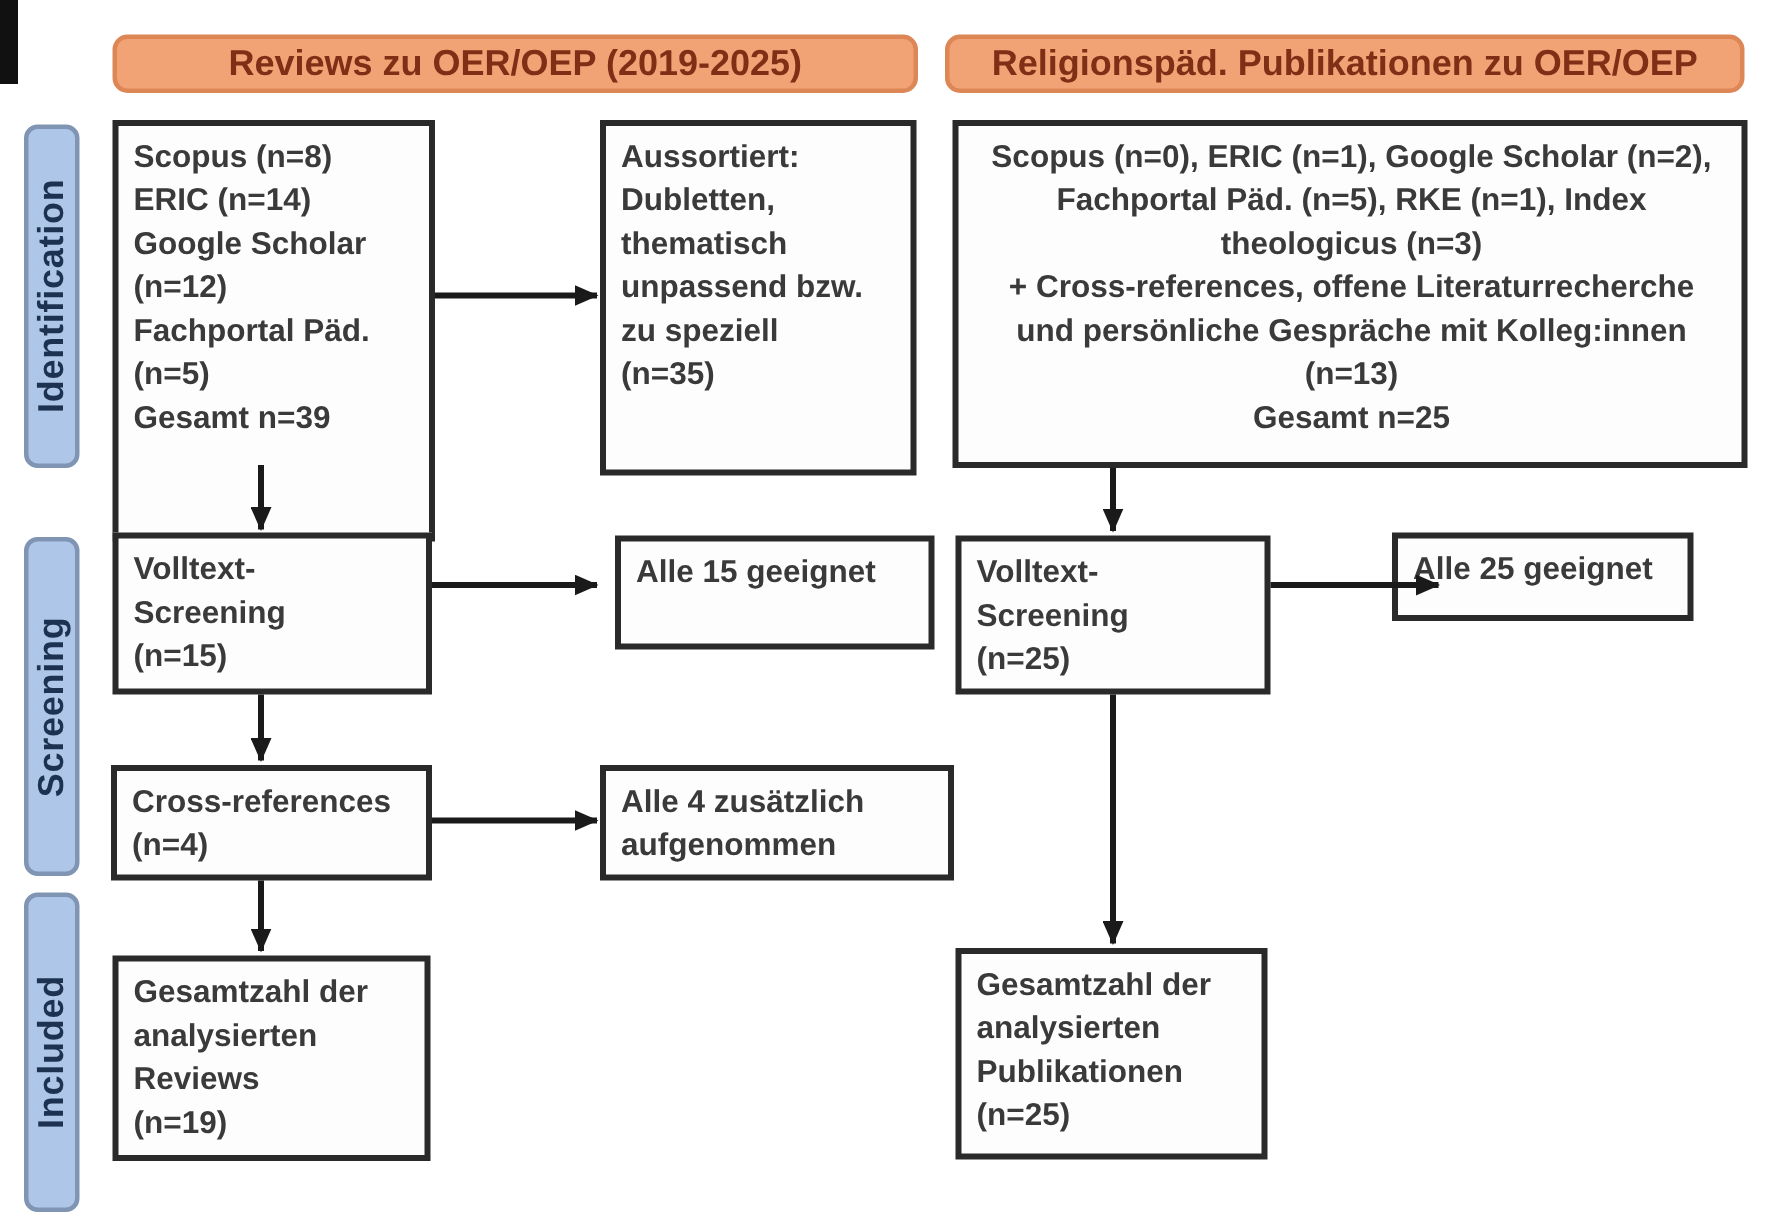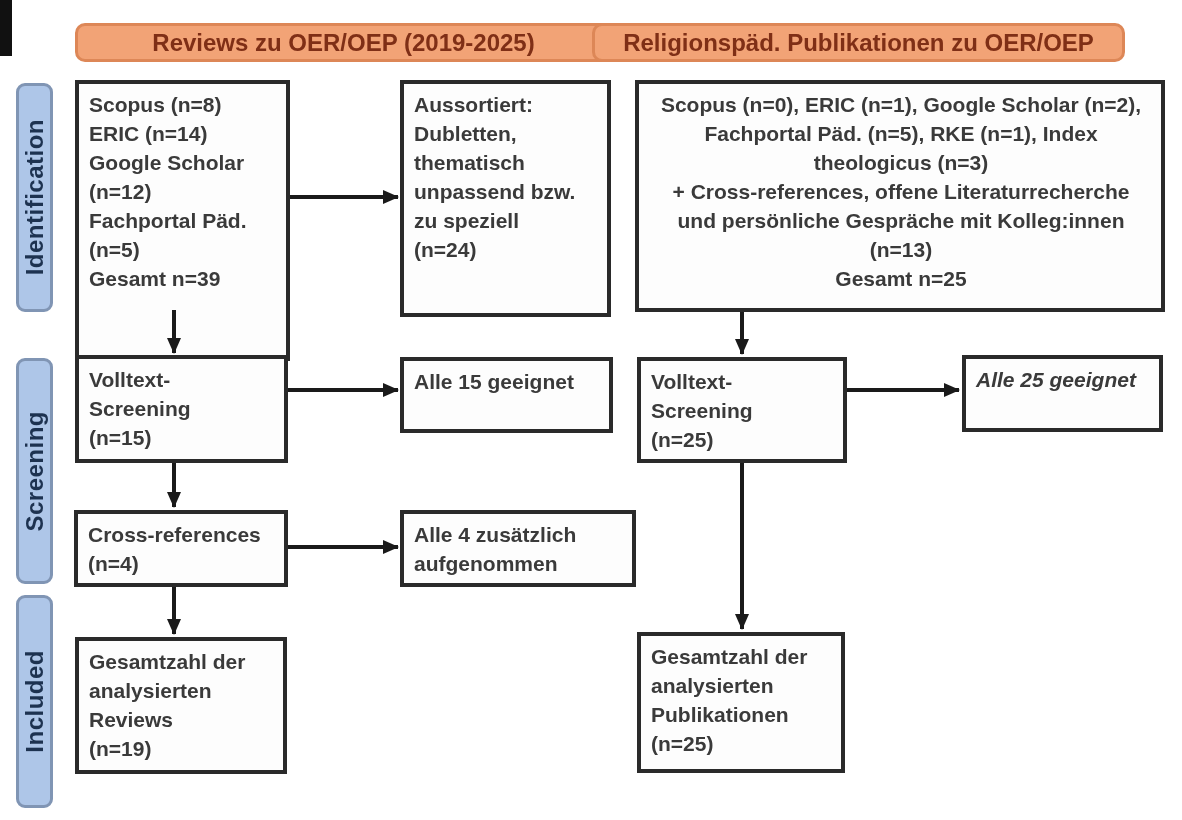--- a/index.html
+++ b/index.html
@@ -66,37 +66,37 @@
     stroke: var(--arrow, #1a1a1a);
     stroke-width: 4;
   }
   .scan-artifact {
     position: absolute;
     background: #111111;
   }
 
   
   #header-left  { left: 75px;  top: 23px; width: 537px; height: 39px; }
-  #header-right { left: 592px; top: 23px; width: 533px; height: 39px; }
+  #header-right { left: 630px; top: 23px; width: 533px; height: 39px; }
 
   #stage-identification { left: 16px; top: 83px;  width: 37px; height: 229px; }
   #stage-screening      { left: 16px; top: 358px; width: 37px; height: 226px; }
   #stage-included       { left: 16px; top: 595px; width: 37px; height: 213px; }
 
   #box-sources-left          { left: 75px;  top: 80px;  width: 215px; height: 281px; }
   #box-excluded-left         { left: 400px; top: 80px;  width: 211px; height: 237px; }
   #box-fulltext-left         { left: 75px;  top: 355px; width: 213px; height: 108px; }
-  #box-fulltext-result-left  { left: 400px; top: 357px; width: 213px; height: 76px;  }
+  #box-fulltext-result-left  { left: 410px; top: 357px; width: 213px; height: 76px;  }
   #box-crossrefs-left        { left: 74px;  top: 510px; width: 214px; height: 77px;  }
   #box-crossrefs-result-left { left: 400px; top: 510px; width: 236px; height: 77px;  }
   #box-included-left         { left: 75px;  top: 637px; width: 212px; height: 137px; }
 
   #box-sources-right         { left: 635px; top: 80px;  width: 530px; height: 232px; text-align: center; }
   #box-fulltext-right        { left: 637px; top: 357px; width: 210px; height: 106px; }
-  #box-fulltext-result-right { left: 962px; top: 355px; width: 201px; height: 77px; font-style: italic;  }
+  #box-fulltext-result-right { left: 928px; top: 355px; width: 201px; height: 59px;  }
   #box-included-right        { left: 637px; top: 632px; width: 208px; height: 141px; }
 
   #corner-mark { left: 0; top: 0; width: 12px; height: 56px; }
 </style>
 </head>
 <body>
 
 <div id="canvas">
 
   <div id="corner-mark" class="scan-artifact"></div>
@@ -119,21 +119,21 @@
 Google Scholar
 (n=12)
 Fachportal Päd.
 (n=5)
 Gesamt n=39</div>
   <div id="box-excluded-left" class="box">Aussortiert:
 Dubletten,
 thematisch
 unpassend bzw.
 zu speziell
-(n=24)</div>
+(n=35)</div>
   <div id="box-fulltext-left" class="box">Volltext-
 Screening
 (n=15)</div>
   <div id="box-fulltext-result-left" class="box">Alle 15 geeignet</div>
   <div id="box-crossrefs-left" class="box">Cross-references
 (n=4)</div>
   <div id="box-crossrefs-result-left" class="box">Alle 4 zusätzlich
 aufgenommen</div>
   <div id="box-included-left" class="box">Gesamtzahl der
 analysierten

